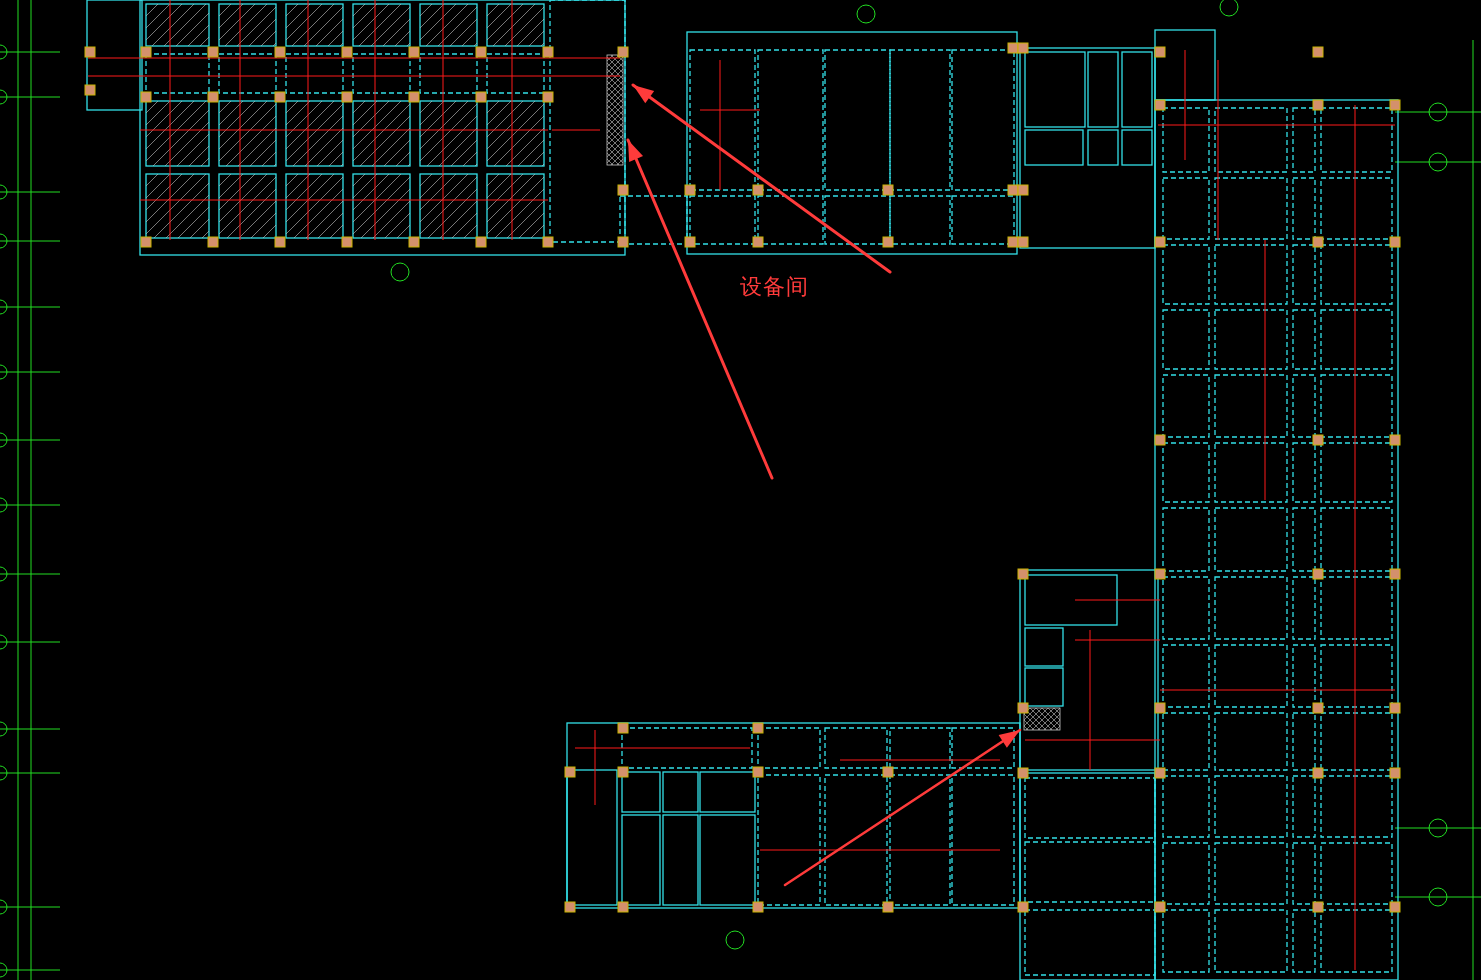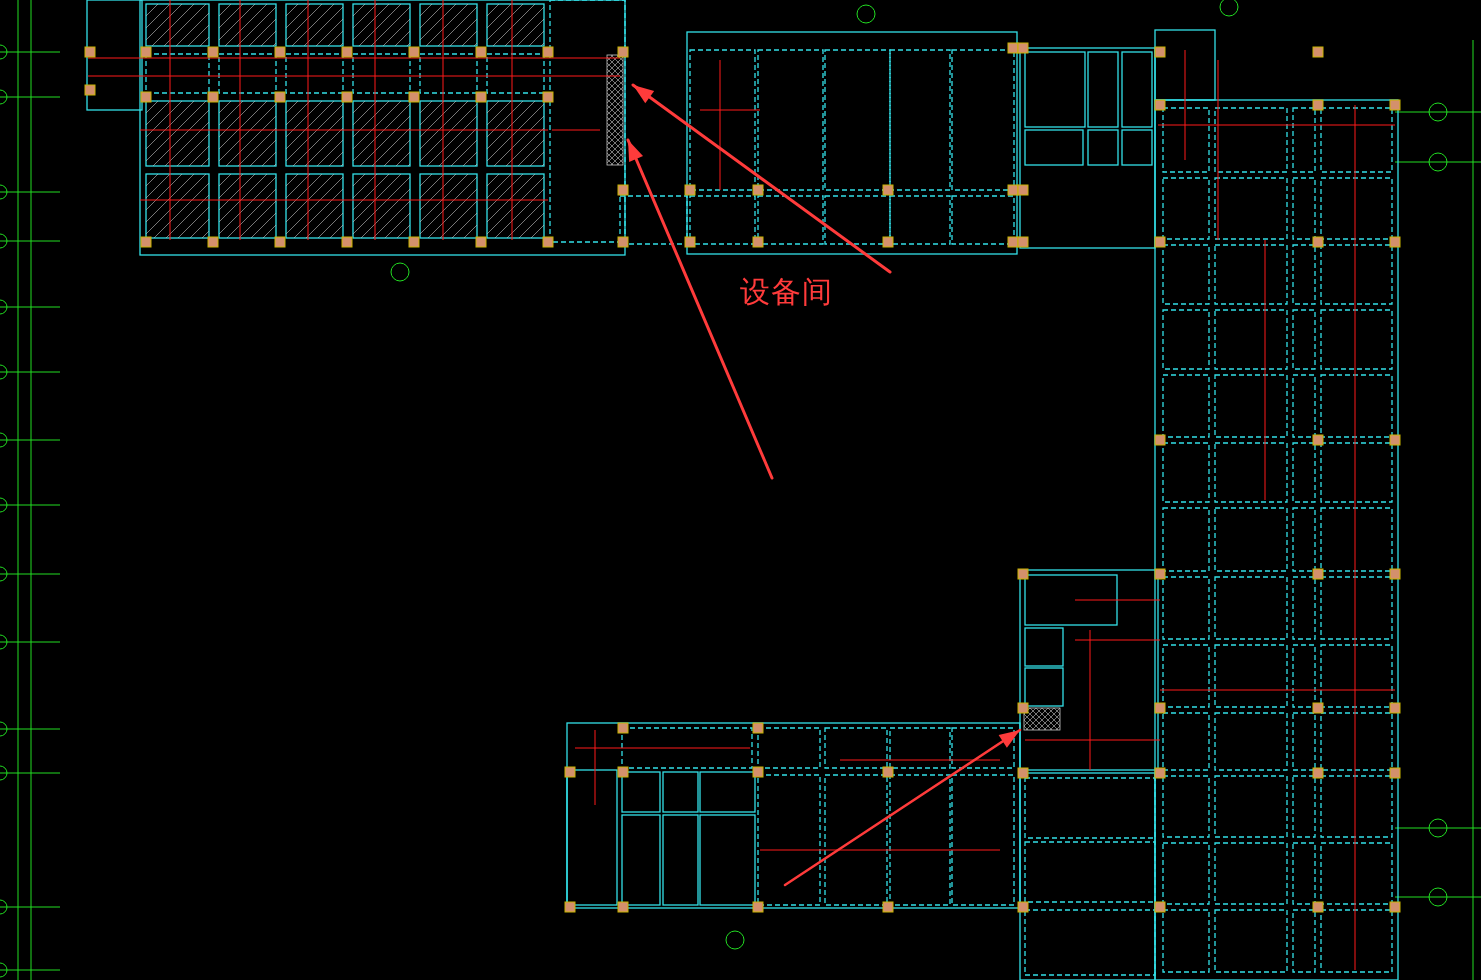--- a/index.html
+++ b/index.html
@@ -1,18 +1,18 @@
 <!DOCTYPE html>
 <html><head>
 <meta charset="utf-8">
 <style>
   html,body{margin:0;padding:0;background:#000;}
   body{width:1481px;height:980px;overflow:hidden;position:relative;font-family:"DejaVu Sans",sans-serif;}
   #cad{position:absolute;left:0;top:0;width:1481px;height:980px;}
-  .annot-label{position:absolute;left:740px;top:272px;color:#ff3b3b;font-size:30px;font-family:"DejaVu Sans",sans-serif;letter-spacing:1px;}
+  .annot-label{position:absolute;left:740px;top:272px;color:#ff3b3b;font-size:22px;font-family:"DejaVu Sans",sans-serif;letter-spacing:1px;}
 </style>
 </head>
 <body>
 
 <svg id="cad" viewBox="0 0 1481 980" xmlns="http://www.w3.org/2000/svg">
   <g id="axes">
       <line x1="18" y1="0" x2="18" y2="980" stroke="#22dd22" stroke-width="1"></line>
       <line x1="31" y1="0" x2="31" y2="980" stroke="#22dd22" stroke-width="1"></line>
       <line x1="0" y1="52" x2="60" y2="52" stroke="#22dd22" stroke-width="1"></line>
       <line x1="0" y1="97" x2="60" y2="97" stroke="#22dd22" stroke-width="1"></line>

